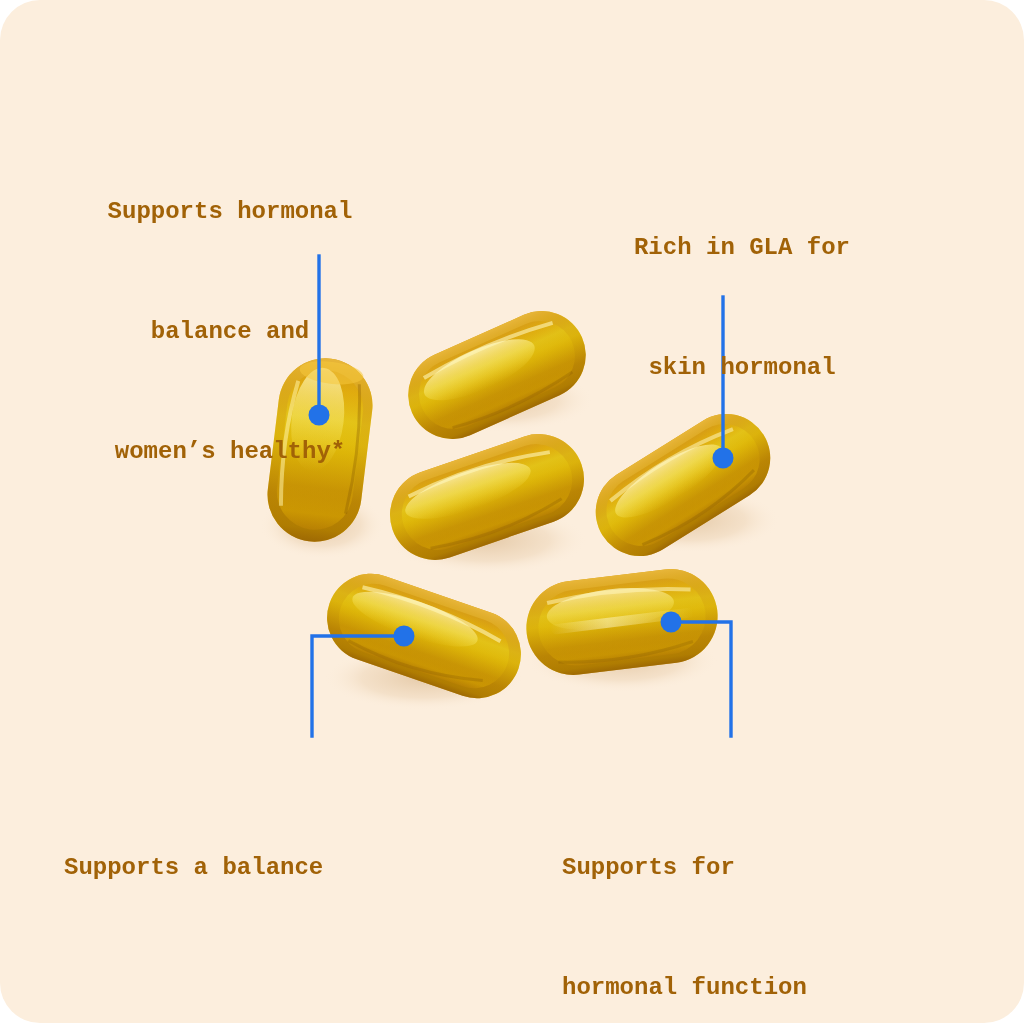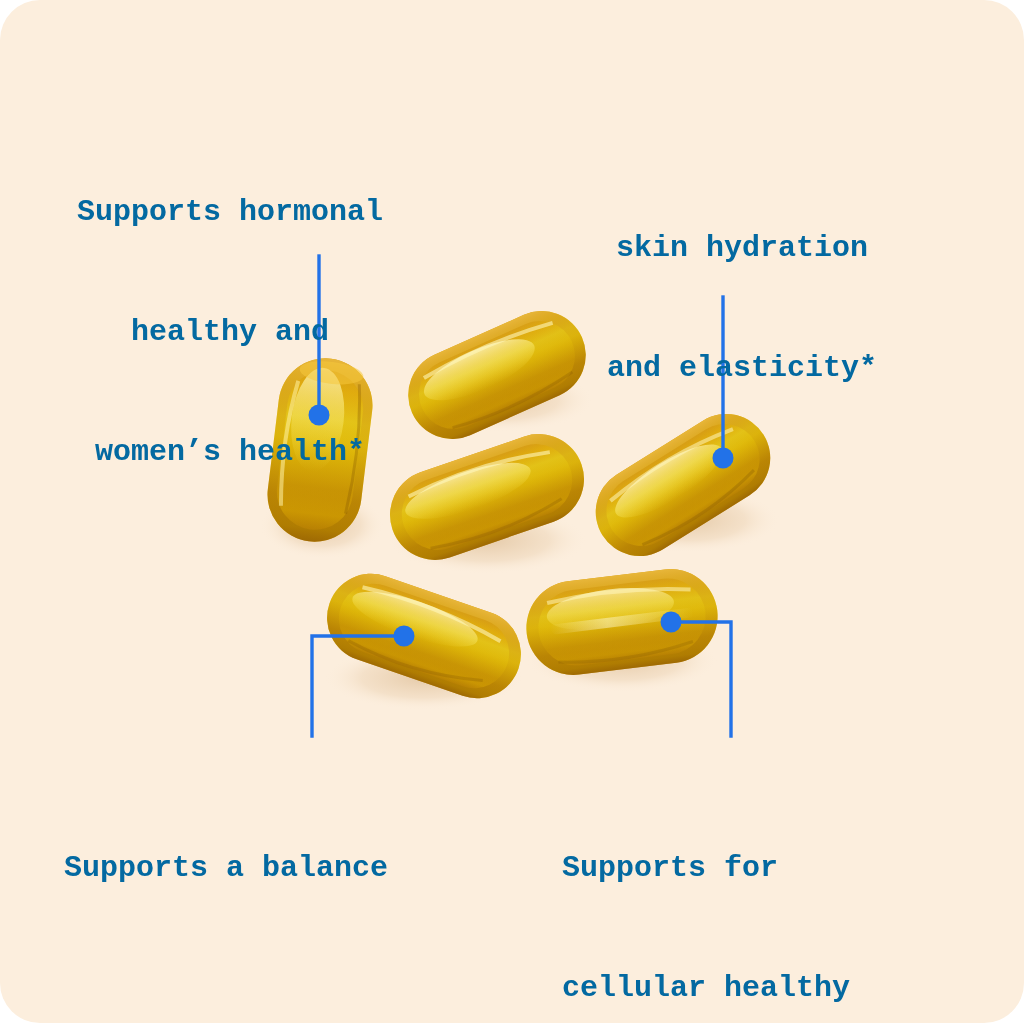--- a/index.html
+++ b/index.html
@@ -36,23 +36,23 @@
   
   .leads {
     position: absolute;
     left: 0; top: 0;
     width: 1024px; height: 1023px;
   }
 
   
   .callout {
     position: absolute;
-    color: #0369a1;
+    color: #a16207;
     font-weight: bold;
-    font-size: 30px;
+    font-size: 24px;
     line-height: 40px;
     letter-spacing: 0px;
     white-space: pre;
   }
   .callout .ln { display: block; }
 
   .c-tl { left: 30px;  top: 112px; width: 400px; text-align: center; }
   .c-tr { left: 562px; top: 148px; width: 360px; text-align: center; }
   .c-bl { left: 64px;  top: 768px; width: 430px; text-align: left; }
   .c-br { left: 562px; top: 768px; width: 430px; text-align: left; }
@@ -182,34 +182,34 @@
       <g fill="#2272e8">
         <circle cx="319" cy="415" r="10.5"></circle>
         <circle cx="723" cy="458" r="10.5"></circle>
         <circle cx="404" cy="636" r="10.5"></circle>
         <circle cx="671" cy="622" r="10.5"></circle>
       </g>
     </svg>
 
     <div class="callout c-tl">
       <span class="ln">Supports hormonal</span>
-      <span class="ln">healthy and</span>
-      <span class="ln">women’s health*</span>
+      <span class="ln">balance and</span>
+      <span class="ln">women’s healthy*</span>
     </div>
 
     <div class="callout c-tr">
-      <span class="ln">skin hydration</span>
-      <span class="ln">and elasticity*</span>
+      <span class="ln">Rich in GLA for</span>
+      <span class="ln">skin hormonal</span>
     </div>
 
     <div class="callout c-bl">
       <span class="ln">Supports a balance</span>
       
     </div>
 
     <div class="callout c-br">
       <span class="ln">Supports for</span>
-      <span class="ln">cellular healthy</span>
+      <span class="ln">hormonal function</span>
       
     </div>
 
   </div>
 </div>
 
 </body></html>

